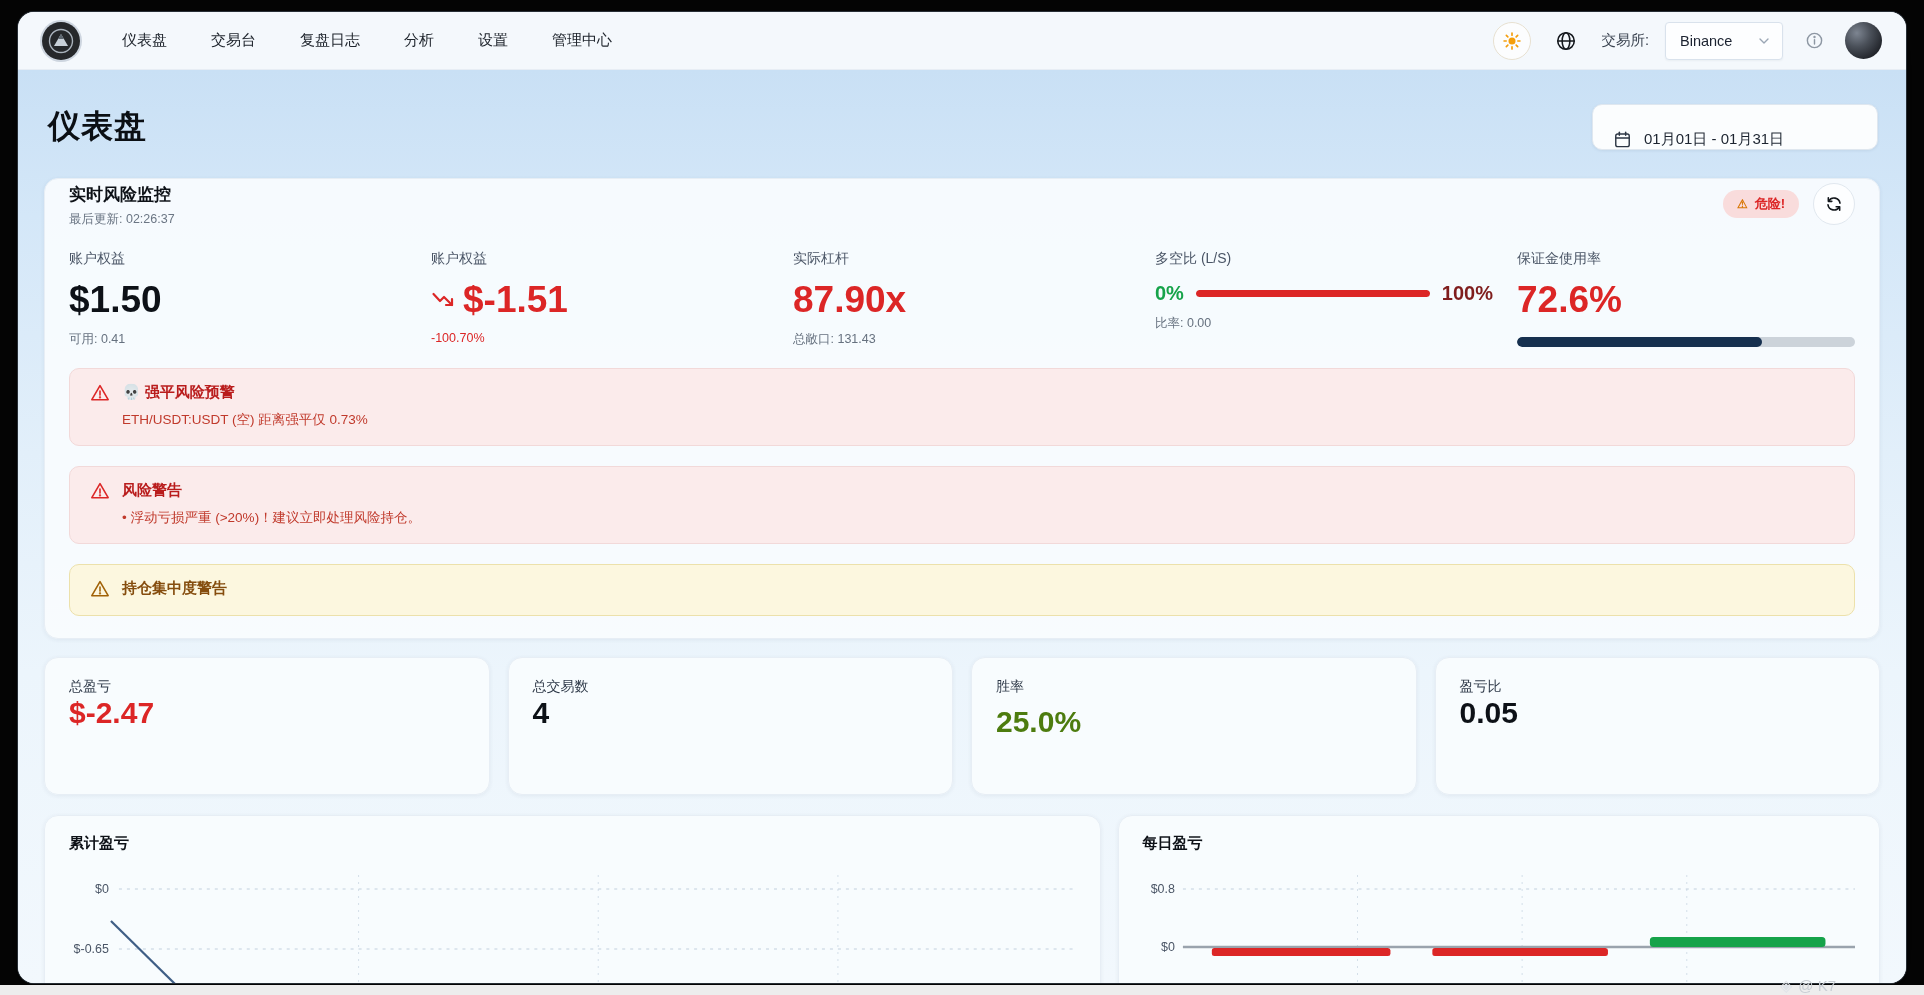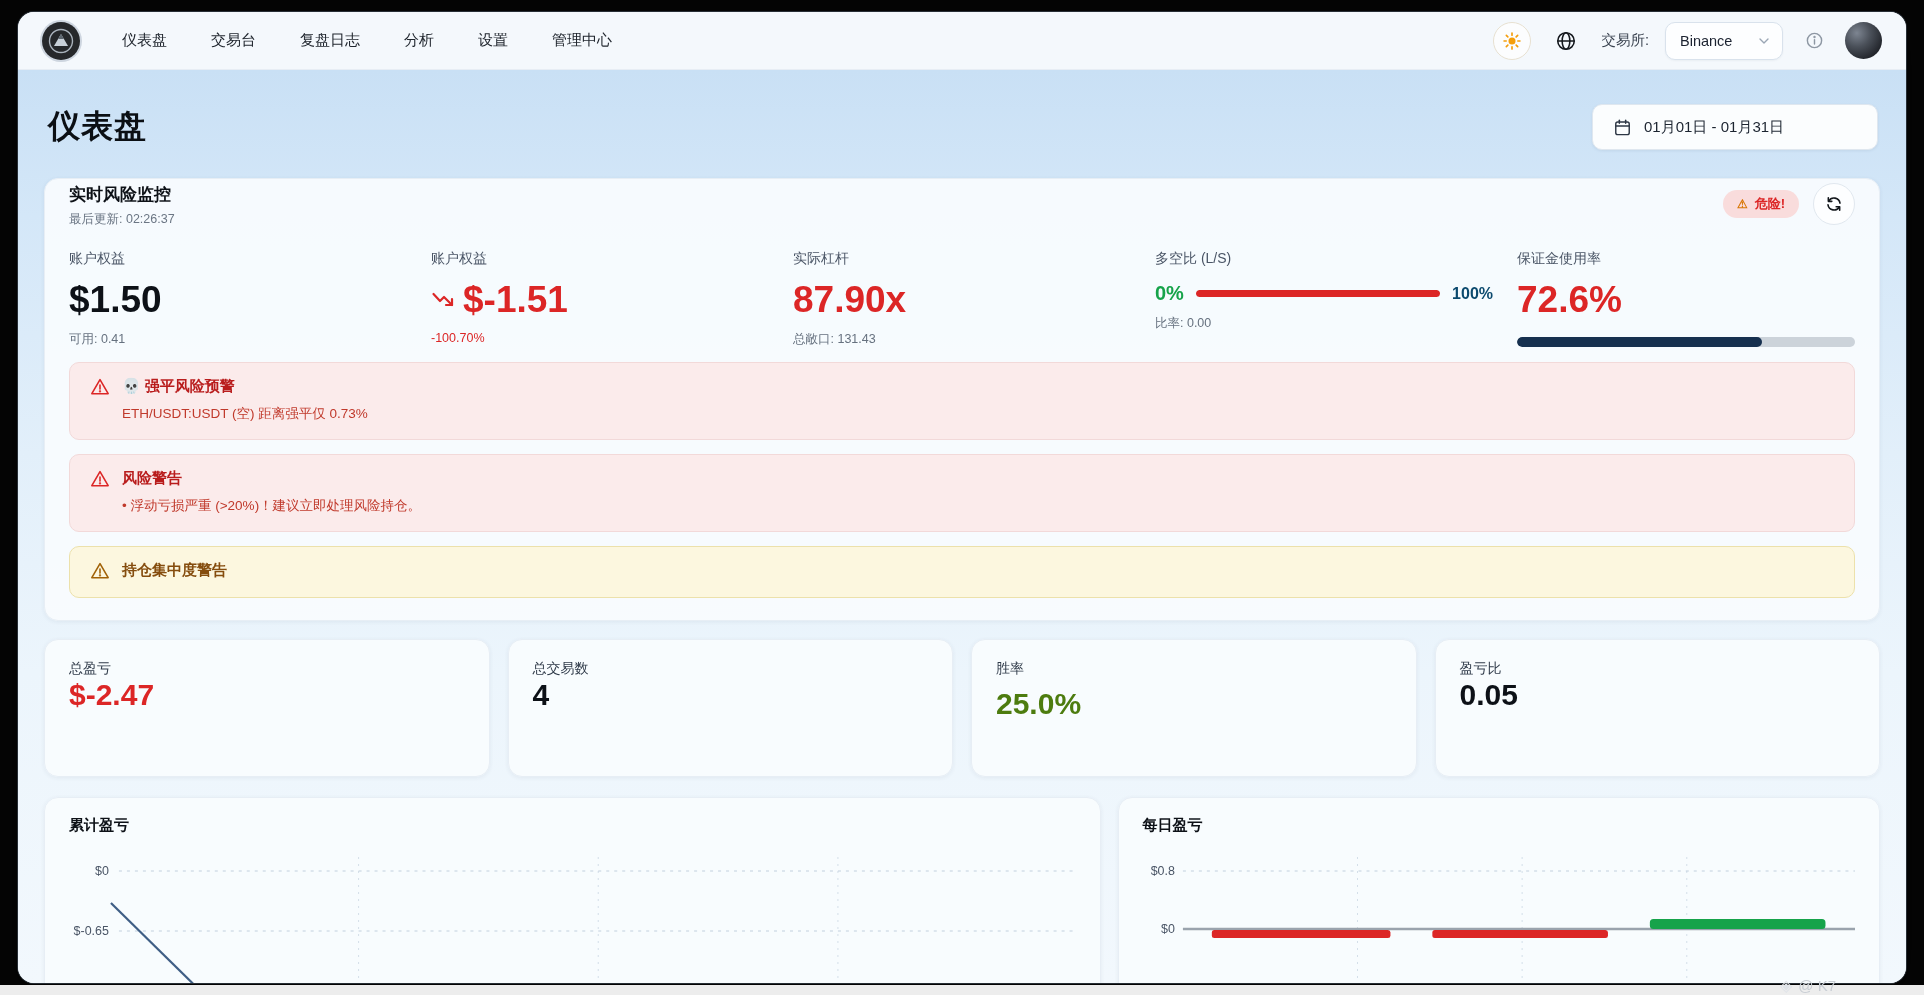--- a/index.html
+++ b/index.html
@@ -19,36 +19,36 @@
     display:flex; align-items:center; padding:0 24px; gap:10px;
   }
   .logo { width:38px; height:38px; border-radius:50%; background:#26282b; display:flex; align-items:center; justify-content:center; flex:0 0 auto; box-shadow:0 0 0 2px rgba(90,110,140,.25); }
   .nav-items { display:flex; align-items:center; gap:44px; margin-left:32px; }
   .nav-item { font-size:15px; color:#20262e; cursor:pointer; white-space:nowrap; }
   .nav-right { margin-left:auto; display:flex; align-items:center; gap:16px; }
   .icon-btn { width:38px; height:38px; border-radius:50%; display:flex; align-items:center; justify-content:center; cursor:pointer; }
   .sun-btn { border:1px solid #e7e0d0; background:#fcfdfe; }
   .exch-label { font-size:14.5px; color:#3a4350; }
   .select {
-    min-width:118px; height:38px; border:1px solid #d9e2ec; background:#fdfeff; border-radius:10px;
+    min-width:118px; height:38px; border:1px solid #d9e2ec; background:#fdfeff; border-radius:4px;
     display:flex; align-items:center; justify-content:space-between; padding:0 10px 0 14px; gap:10px; cursor:pointer;
     box-shadow:0 1px 2px rgba(30,50,80,.05);
   }
   .select .val { font-size:14.5px; color:#1b2230; }
   .avatar { width:37px; height:37px; border-radius:50%; background:radial-gradient(circle at 32% 30%, #7d8591 0%, #4a5059 38%, #23262c 75%, #131519 100%); flex:0 0 auto; cursor:pointer; }
 
   
   .content {
     height:calc(100% - 58px); padding:0 26px; overflow:hidden; position:relative;
     background:linear-gradient(180deg,#c9e0f5 0%,#d4e7f8 16%,#e2effa 42%,#ecf5fc 66%,#f2f8fd 100%);
   }
   .page-head { display:flex; align-items:center; justify-content:space-between; padding:34px 2px 28px 4px; }
   .page-title { font-size:32px; font-weight:800; color:#0b0f14; letter-spacing:1px; }
   .date-btn {
-    display:flex; align-items:center; gap:12px; background:#fbfdfe; border:1px solid #dfe7ef;
+    display:flex; align-items:flex-end; gap:12px; background:#fbfdfe; border:1px solid #dfe7ef;
     border-radius:10px; padding:0 20px; height:46px; min-width:286px; cursor:pointer;
     box-shadow:0 1px 3px rgba(30,50,80,.08); font-size:15px; color:#1c2430;
   }
 
   
   .card {
     background:rgba(249,252,254,.92); border:1px solid #e7eef5; border-radius:14px;
     box-shadow:0 1px 4px rgba(40,60,90,.07);
   }
   .risk-card { padding:4px 24px 22px; }
@@ -64,27 +64,27 @@
   .refresh-btn { width:42px; height:42px; border-radius:50%; border:1px solid #e1e8ef; background:#fdfeff; display:flex; align-items:center; justify-content:center; cursor:pointer; }
 
   .metrics { display:grid; grid-template-columns:repeat(5,1fr); gap:24px; margin-top:22px; }
   .m-label { font-size:14px; color:#4a5566; }
   .m-value { font-size:37px; font-weight:800; color:#0d1117; margin-top:12px; line-height:1.1; display:flex; align-items:center; gap:8px; }
   .m-sub { font-size:12.5px; color:#66717f; margin-top:10px; }
   .neg { color:#dc2626 !important; }
   .sub-neg { color:#dc2626; }
   .ls-row { display:flex; align-items:center; gap:12px; margin-top:14px; }
   .ls-left { font-size:20px; font-weight:800; color:#16a34a; }
-  .ls-right { font-size:16px; font-weight:800; color:#0c4a6e; }
+  .ls-right { font-size:20px; font-weight:800; color:#7f1d1d; }
   .ls-track { flex:1; height:7px; border-radius:4px; background:#e6caca; overflow:hidden; }
   .ls-fill { height:100%; background:#dc2626; border-radius:4px; }
   .margin-track { margin-top:16px; height:10px; border-radius:6px; background:#ccd3da; overflow:hidden; }
   .margin-fill { height:100%; background:#16304f; border-radius:6px; }
 
-  .alert { border-radius:10px; padding:14px 20px 16px; margin-top:14px; }
+  .alert { border-radius:10px; padding:14px 20px 16px; margin-top:20px; }
   .alert.danger { background:#fbebeb; border:1px solid #f2d9d9; }
   .alert.warning { background:#fcf7df; border:1px solid #ece1ab; }
   .alert-head { display:flex; align-items:center; gap:12px; }
   .alert-title { font-size:15px; font-weight:700; }
   .alert.danger .alert-title { color:#b91c1c; }
   .alert.warning .alert-title { color:#854d0e; }
   .alert-body { font-size:13.5px; margin-top:8px; padding-left:32px; }
   .alert.danger .alert-body { color:#c0392b; }
   .alert.warning .alert-body { color:#9c7514; }
 

